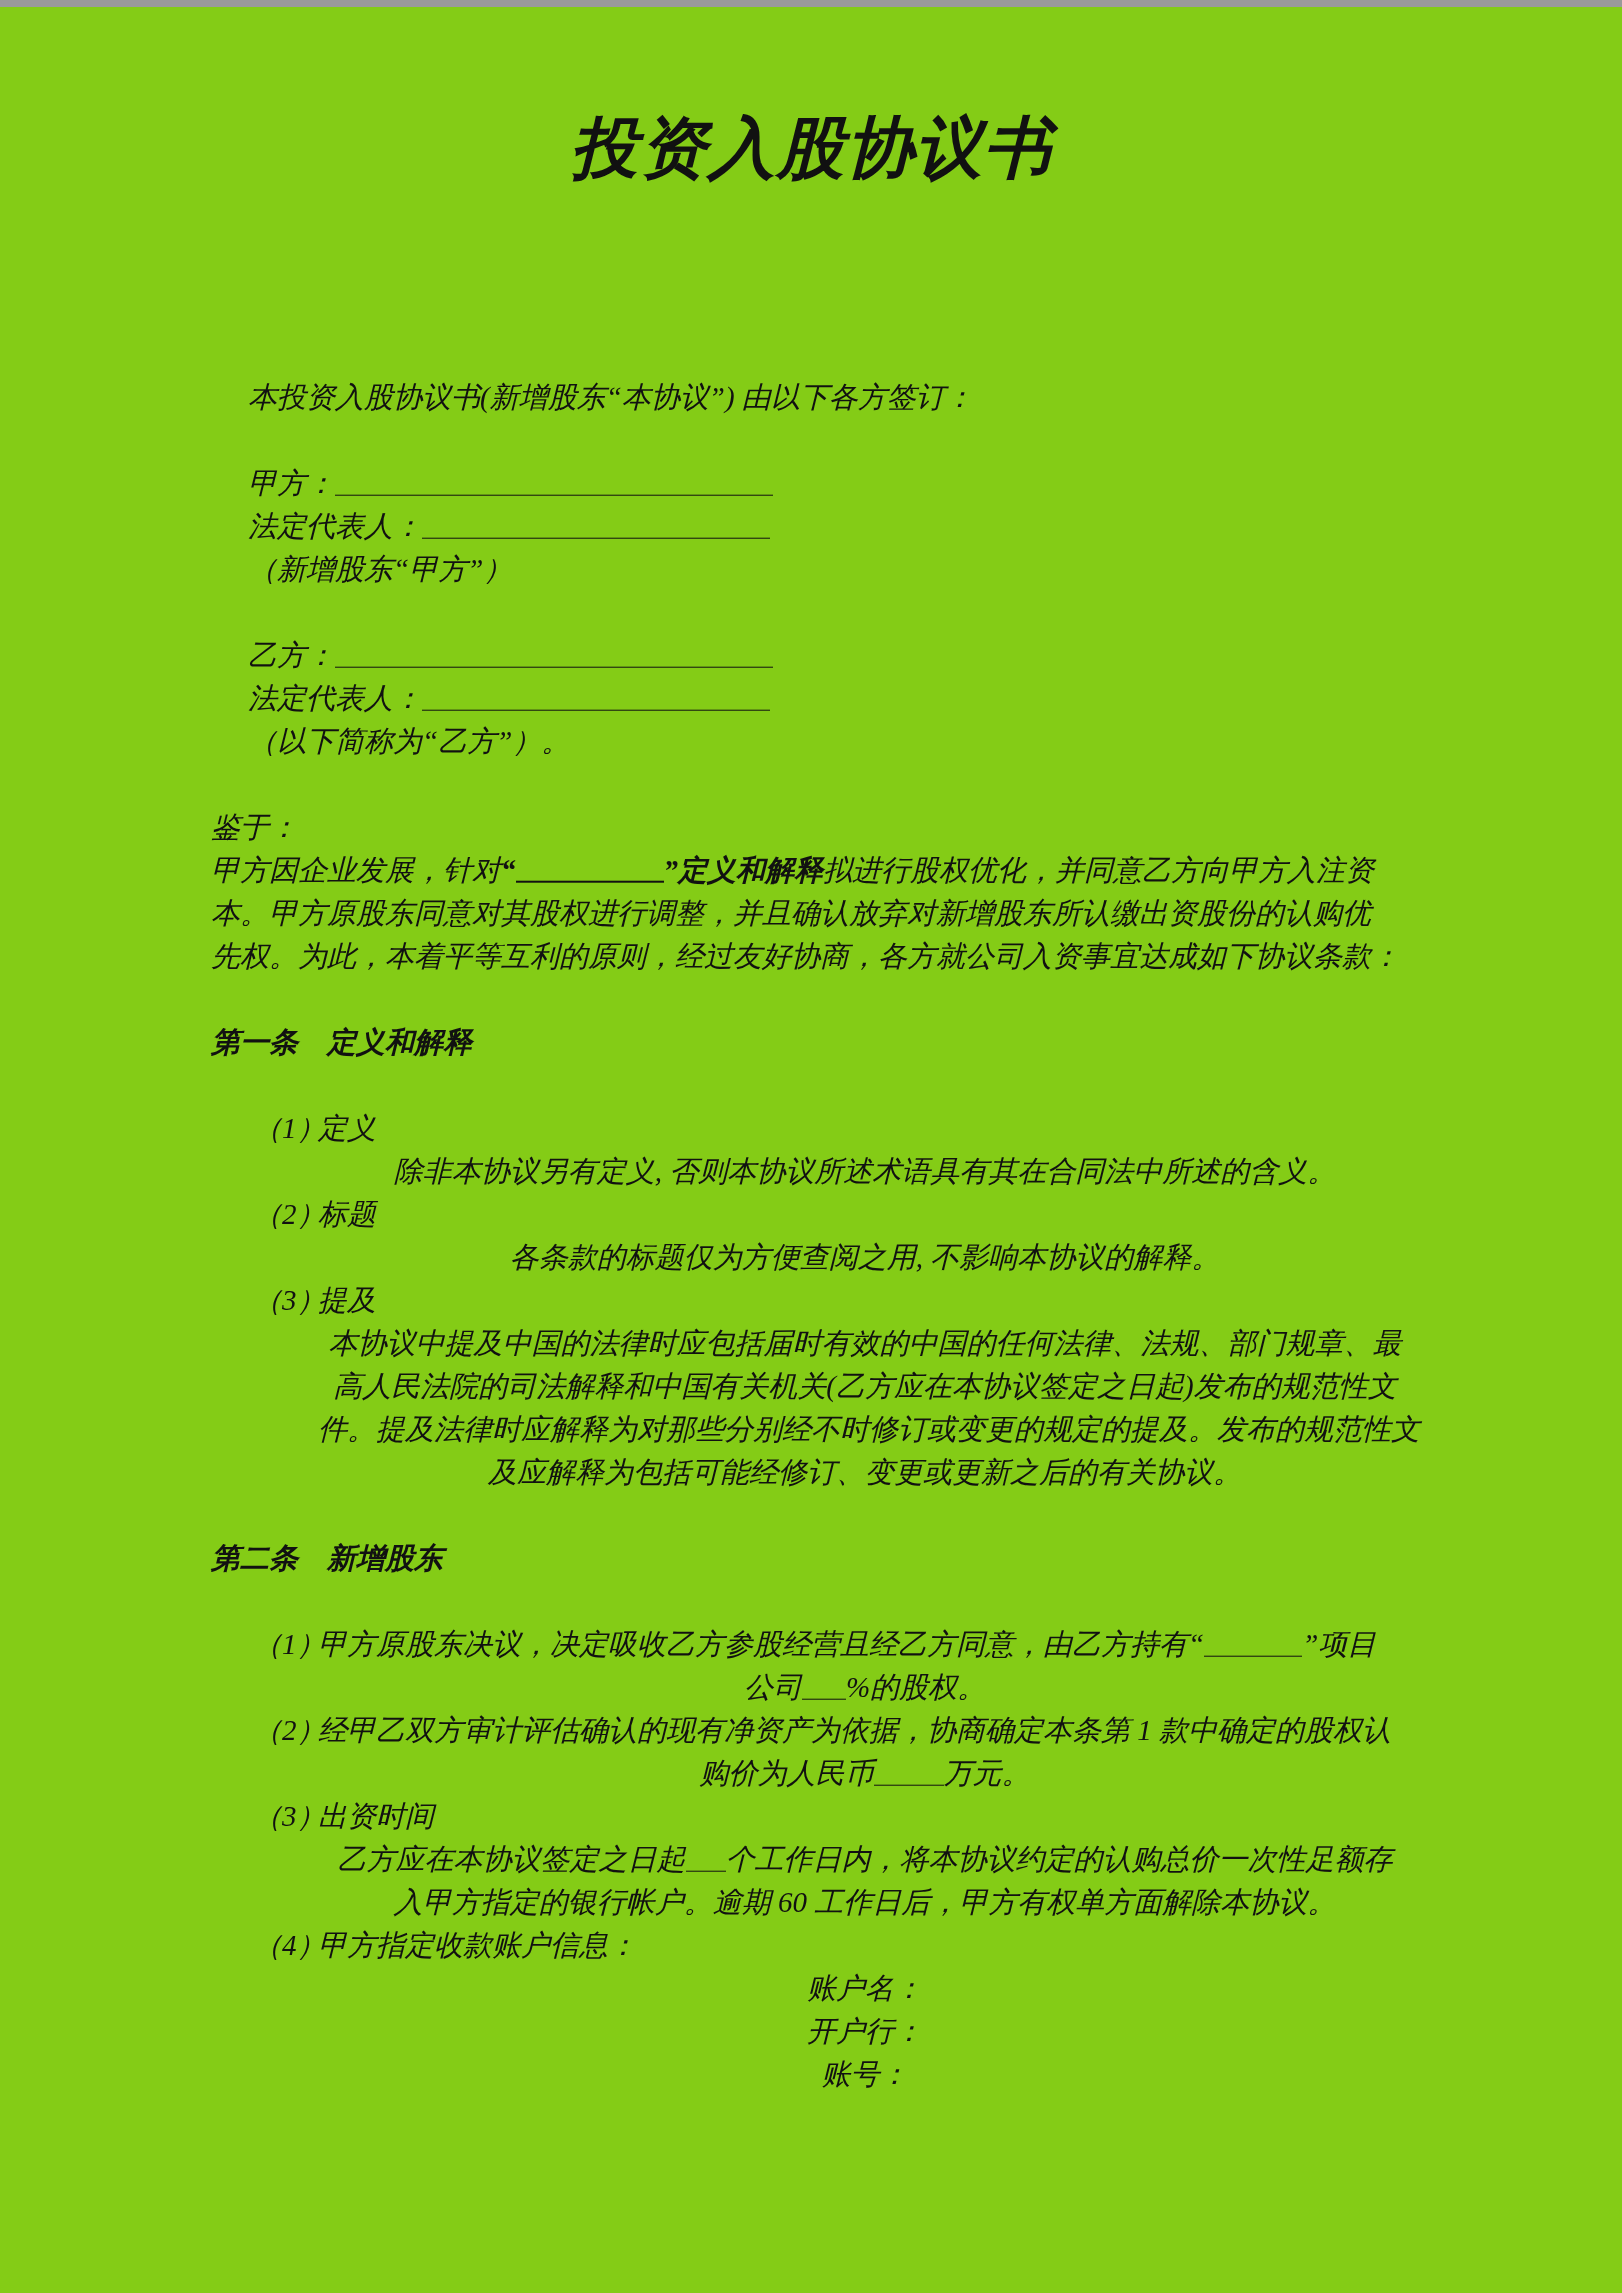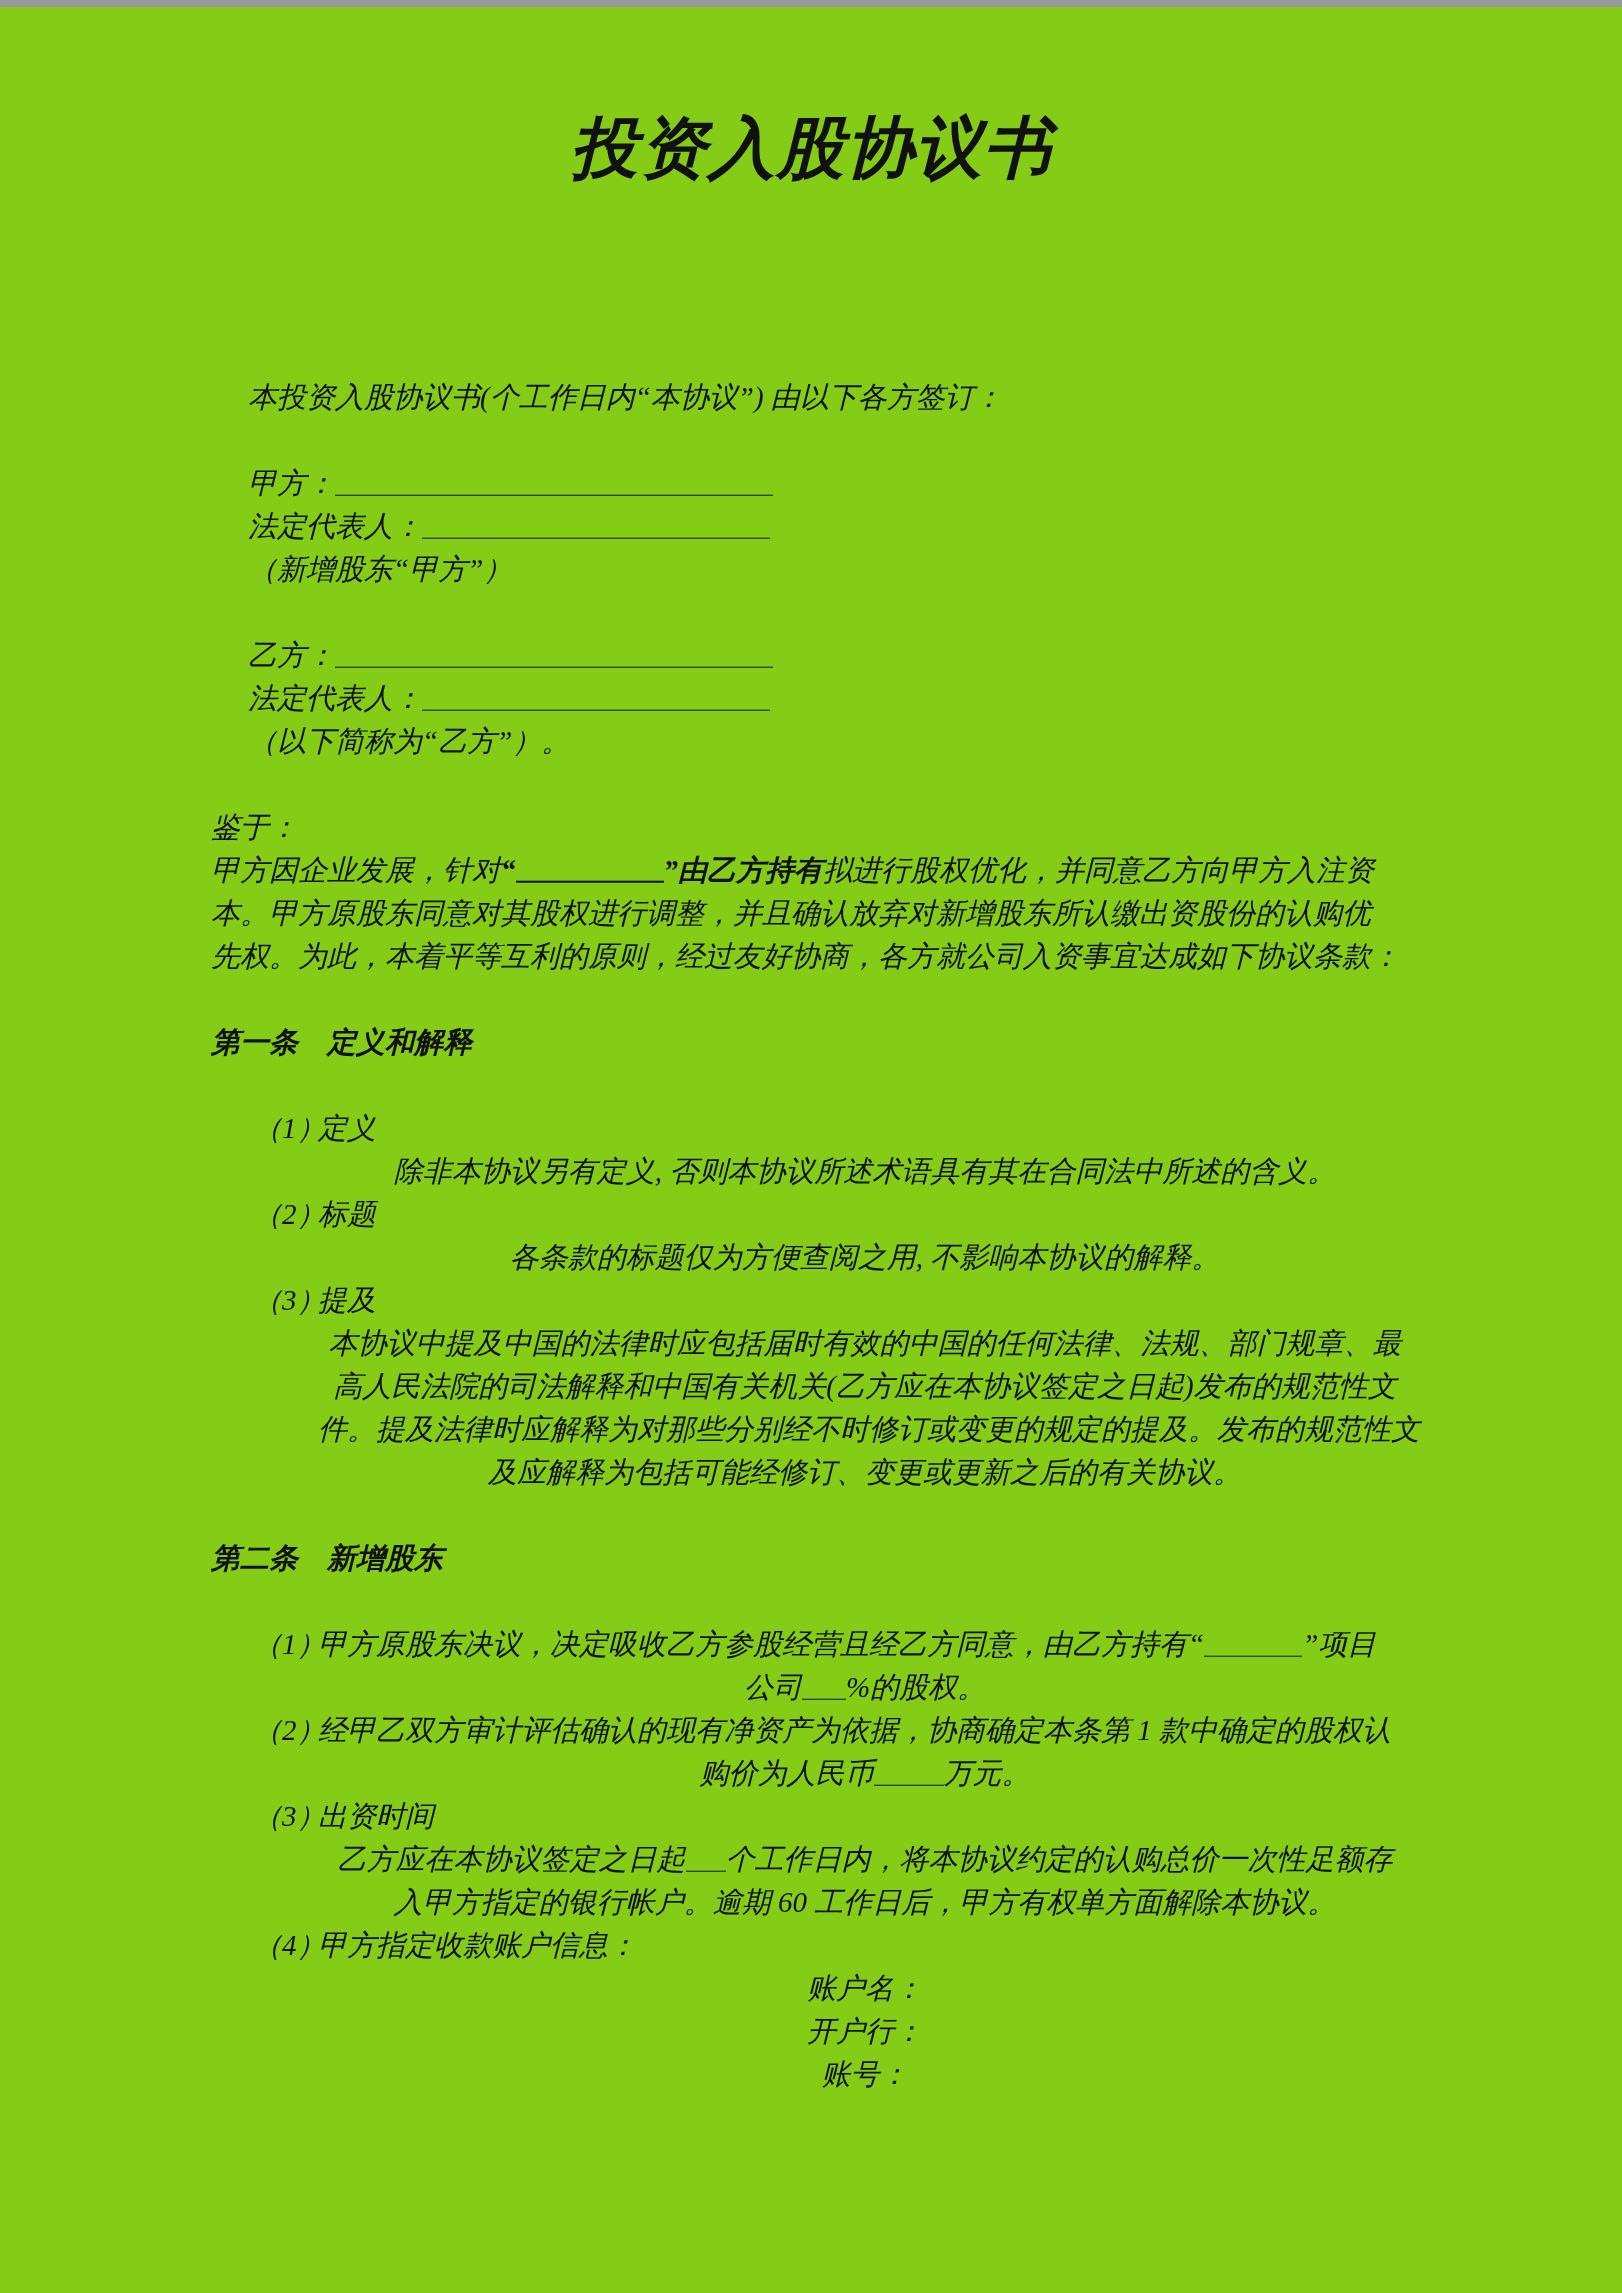--- a/index.html
+++ b/index.html
@@ -50,32 +50,32 @@
   .blank.percent { width: 44px; }
   .blank.amount  { width: 70px; }
   .blank.days    { width: 40px; }
 </style>
 </head>
 <body>
 
 <div class="page">
   <h1 class="doc-title">投资入股协议书</h1>
   <div class="doc-body">
-      <div class="line intro"><span>本投资入股协议书(个工作日内“本协议”) 由以下各方签订：</span></div>
+      <div class="line intro"><span>本投资入股协议书(新增股东“本协议”) 由以下各方签订：</span></div>
       <div class="line spacer"></div>
       <div class="line intro"><span>甲方：</span><span class="blank company"></span></div>
       <div class="line intro"><span>法定代表人：</span><span class="blank rep"></span></div>
       <div class="line intro"><span>（新增股东“甲方”）</span></div>
       <div class="line spacer"></div>
       <div class="line intro"><span>乙方：</span><span class="blank company"></span></div>
       <div class="line intro"><span>法定代表人：</span><span class="blank rep"></span></div>
       <div class="line intro"><span>（以下简称为“乙方”）。</span></div>
       <div class="line spacer"></div>
       <div class="line"><span>鉴于：</span></div>
-      <div class="line"><span>甲方因企业发展，针对</span><span class="bold">“</span><span class="blank project-bold bold"></span><span class="bold">”由乙方持有</span><span>拟进行股权优化，并同意乙方向甲方入注资</span></div>
+      <div class="line"><span>甲方因企业发展，针对</span><span class="bold">“</span><span class="blank project-bold bold"></span><span class="bold">”定义和解释</span><span>拟进行股权优化，并同意乙方向甲方入注资</span></div>
       <div class="line"><span>本。甲方原股东同意对其股权进行调整，并且确认放弃对新增股东所认缴出资股份的认购优</span></div>
       <div class="line"><span>先权。为此，本着平等互利的原则，经过友好协商，各方就公司入资事宜达成如下协议条款：</span></div>
       <div class="line spacer"></div>
       <div class="line heading"><span>第一条　定义和解释</span></div>
       <div class="line spacer"></div>
       <div class="line clause"><span class="clabel">（1）</span><span>定义</span></div>
       <div class="line cont"><span>除非本协议另有定义, 否则本协议所述术语具有其在合同法中所述的含义。</span></div>
       <div class="line clause"><span class="clabel">（2）</span><span>标题</span></div>
       <div class="line cont"><span>各条款的标题仅为方便查阅之用, 不影响本协议的解释。</span></div>
       <div class="line clause"><span class="clabel">（3）</span><span>提及</span></div>

